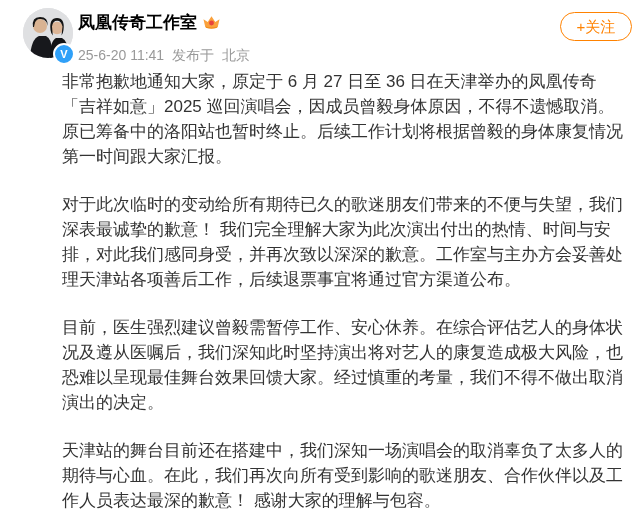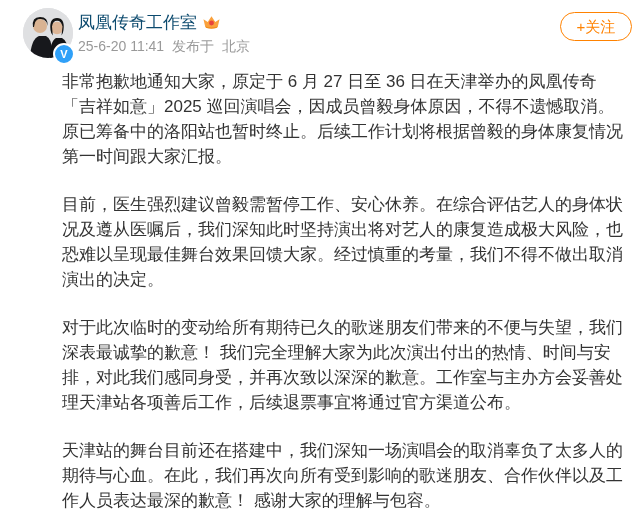--- a/index.html
+++ b/index.html
@@ -45,33 +45,33 @@
     position: absolute;
     left: 78px; top: 11px;
   }
   .name-row {
     display: flex;
     align-items: center;
     height: 22px;
   }
   .author-name {
     font-size: 17px;
-    font-weight: normal;
-    color: #0c4a6e;
+    font-weight: bold;
+    color: #000000;
     cursor: pointer;
     white-space: nowrap;
     text-align: center;
   }
   .member-badge {
     margin-left: 5px;
     display: inline-flex;
     align-items: center;
   }
   .time-row {
-    margin-top: 5px;
+    margin-top: 14px;
     font-size: 14px;
     color: #999999;
     white-space: nowrap;
   }
   .time-row span { margin-right: 4px; }
   .follow-btn {
     position: absolute;
     right: 8px; top: 12px;
     width: 72px; height: 29px;
     background: #ffffff;
@@ -135,18 +135,18 @@
       <span>25-6-20 11:41</span>
       <span>发布于</span>
       <span>北京</span>
     </div>
   </div>
 
   <button class="follow-btn">+关注</button>
 
   <div class="content">
     <p>非常抱歉地通知大家，原定于 6 月 27 日至 36 日在天津举办的凤凰传奇「吉祥如意」2025 巡回演唱会，因成员曾毅身体原因，不得不遗憾取消。原已筹备中的洛阳站也暂时终止。后续工作计划将根据曾毅的身体康复情况第一时间跟大家汇报。</p>
+    <p>对于此次临时的变动给所有期待已久的歌迷朋友们带来的不便与失望，我们深表最诚挚的歉意！ 我们完全理解大家为此次演出付出的热情、时间与安排，对此我们感同身受，并再次致以深深的歉意。工作室与主办方会妥善处理天津站各项善后工作，后续退票事宜将通过官方渠道公布。</p>
     <p>目前，医生强烈建议曾毅需暂停工作、安心休养。在综合评估艺人的身体状况及遵从医嘱后，我们深知此时坚持演出将对艺人的康复造成极大风险，也恐难以呈现最佳舞台效果回馈大家。经过慎重的考量，我们不得不做出取消演出的决定。</p>
-    <p>对于此次临时的变动给所有期待已久的歌迷朋友们带来的不便与失望，我们深表最诚挚的歉意！ 我们完全理解大家为此次演出付出的热情、时间与安排，对此我们感同身受，并再次致以深深的歉意。工作室与主办方会妥善处理天津站各项善后工作，后续退票事宜将通过官方渠道公布。</p>
     <p>天津站的舞台目前还在搭建中，我们深知一场演唱会的取消辜负了太多人的期待与心血。在此，我们再次向所有受到影响的歌迷朋友、合作伙伴以及工作人员表达最深的歉意！ 感谢大家的理解与包容。</p>
   </div>
 
 </div>
 
 </body></html>

